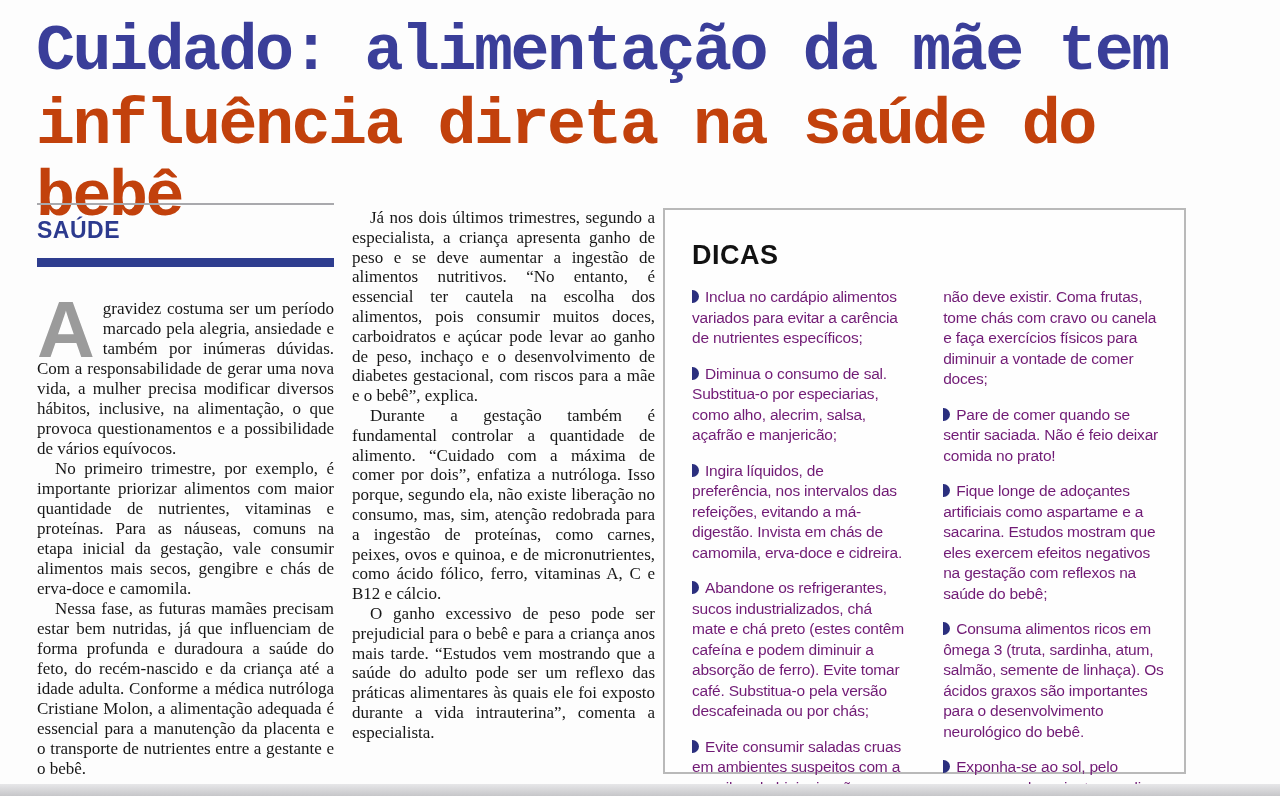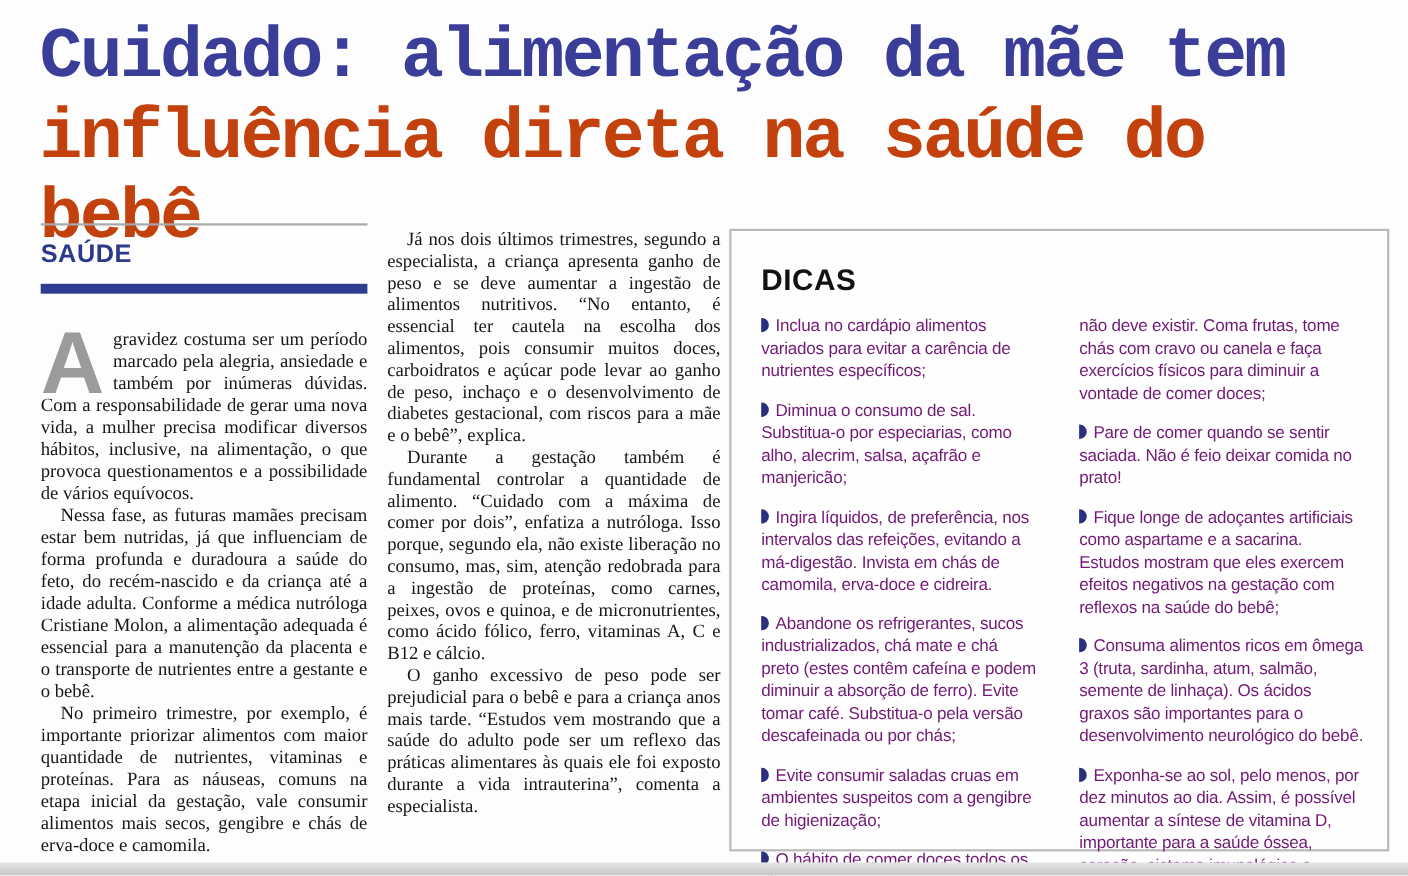--- a/index.html
+++ b/index.html
@@ -49,21 +49,21 @@
     font-weight: bold;
     font-size: 80px; line-height: 58px;
     color: #9b9b9b;
     margin: 2px 8px 0 0;
   }
   .col-mid .para { line-height: 19.8px; }
 
   
   .tips-box {
     position: absolute; left: 663px; top: 208px;
-    width: 600px; height: 566px;
+    width: 523px; height: 566px;
     background: #fefefe;
     border: 2px solid #b9b9b9;
     padding: 30px 20px 0 27px;
     font-family: "Liberation Sans", sans-serif;
   }
   .tips-title {
     font-size: 27px; font-weight: bold; letter-spacing: 0.5px;
     color: #121212; margin-bottom: 16px;
   }
   .tips-cols { display: flex; }
@@ -98,22 +98,22 @@
   <header class="headline">
     <div class="hl1">Cuidado: alimentação da mãe tem</div>
     <div class="hl2">influência direta na saúde do bebê</div>
   </header>
 
   <section class="col col-left">
     <div class="rule-top"></div>
     <div class="kicker">SAÚDE</div>
     <div class="section-bar"></div>
     <p class="para"><span class="dropcap">A</span><span>gravidez costuma ser um período marcado pela alegria, ansiedade e também por inúmeras dúvidas. Com a responsabilidade de gerar uma nova vida, a mulher precisa modificar diversos hábitos, inclusive, na alimentação, o que provoca questionamentos e a possibilidade de vários equívocos.</span></p>
+    <p class="para indent">No primeiro trimestre, por exemplo, é importante priorizar alimentos com maior quantidade de nutrientes, vitaminas e proteínas. Para as náuseas, comuns na etapa inicial da gestação, vale consumir alimentos mais secos, gengibre e chás de erva-doce e camomila.</p>
     <p class="para indent">Nessa fase, as futuras mamães precisam estar bem nutridas, já que influenciam de forma profunda e duradoura a saúde do feto, do recém-nascido e da criança até a idade adulta. Conforme a médica nutróloga Cristiane Molon, a alimentação adequada é essencial para a manutenção da placenta e o transporte de nutrientes entre a gestante e o bebê.</p>
-    <p class="para indent">No primeiro trimestre, por exemplo, é importante priorizar alimentos com maior quantidade de nutrientes, vitaminas e proteínas. Para as náuseas, comuns na etapa inicial da gestação, vale consumir alimentos mais secos, gengibre e chás de erva-doce e camomila.</p>
   </section>
 
   <section class="col col-mid">
     <p class="para indent">Já nos dois últimos trimestres, segundo a especialista, a criança apresenta ganho de peso e se deve aumentar a ingestão de alimentos nutritivos. “No entanto, é essencial ter cautela na escolha dos alimentos, pois consumir muitos doces, carboidratos e açúcar pode levar ao ganho de peso, inchaço e o desenvolvimento de diabetes gestacional, com riscos para a mãe e o bebê”, explica.</p>
     <p class="para indent">Durante a gestação também é fundamental controlar a quantidade de alimento. “Cuidado com a máxima de comer por dois”, enfatiza a nutróloga. Isso porque, segundo ela, não existe liberação no consumo, mas, sim, atenção redobrada para a ingestão de proteínas, como carnes, peixes, ovos e quinoa, e de micronutrientes, como ácido fólico, ferro, vitaminas A, C e B12 e cálcio.</p>
     <p class="para indent">O ganho excessivo de peso pode ser prejudicial para o bebê e para a criança anos mais tarde. “Estudos vem mostrando que a saúde do adulto pode ser um reflexo das práticas alimentares às quais ele foi exposto durante a vida intrauterina”, comenta a especialista.</p>
   </section>
 
   <aside class="tips-box">
     <h2 class="tips-title">DICAS</h2>

